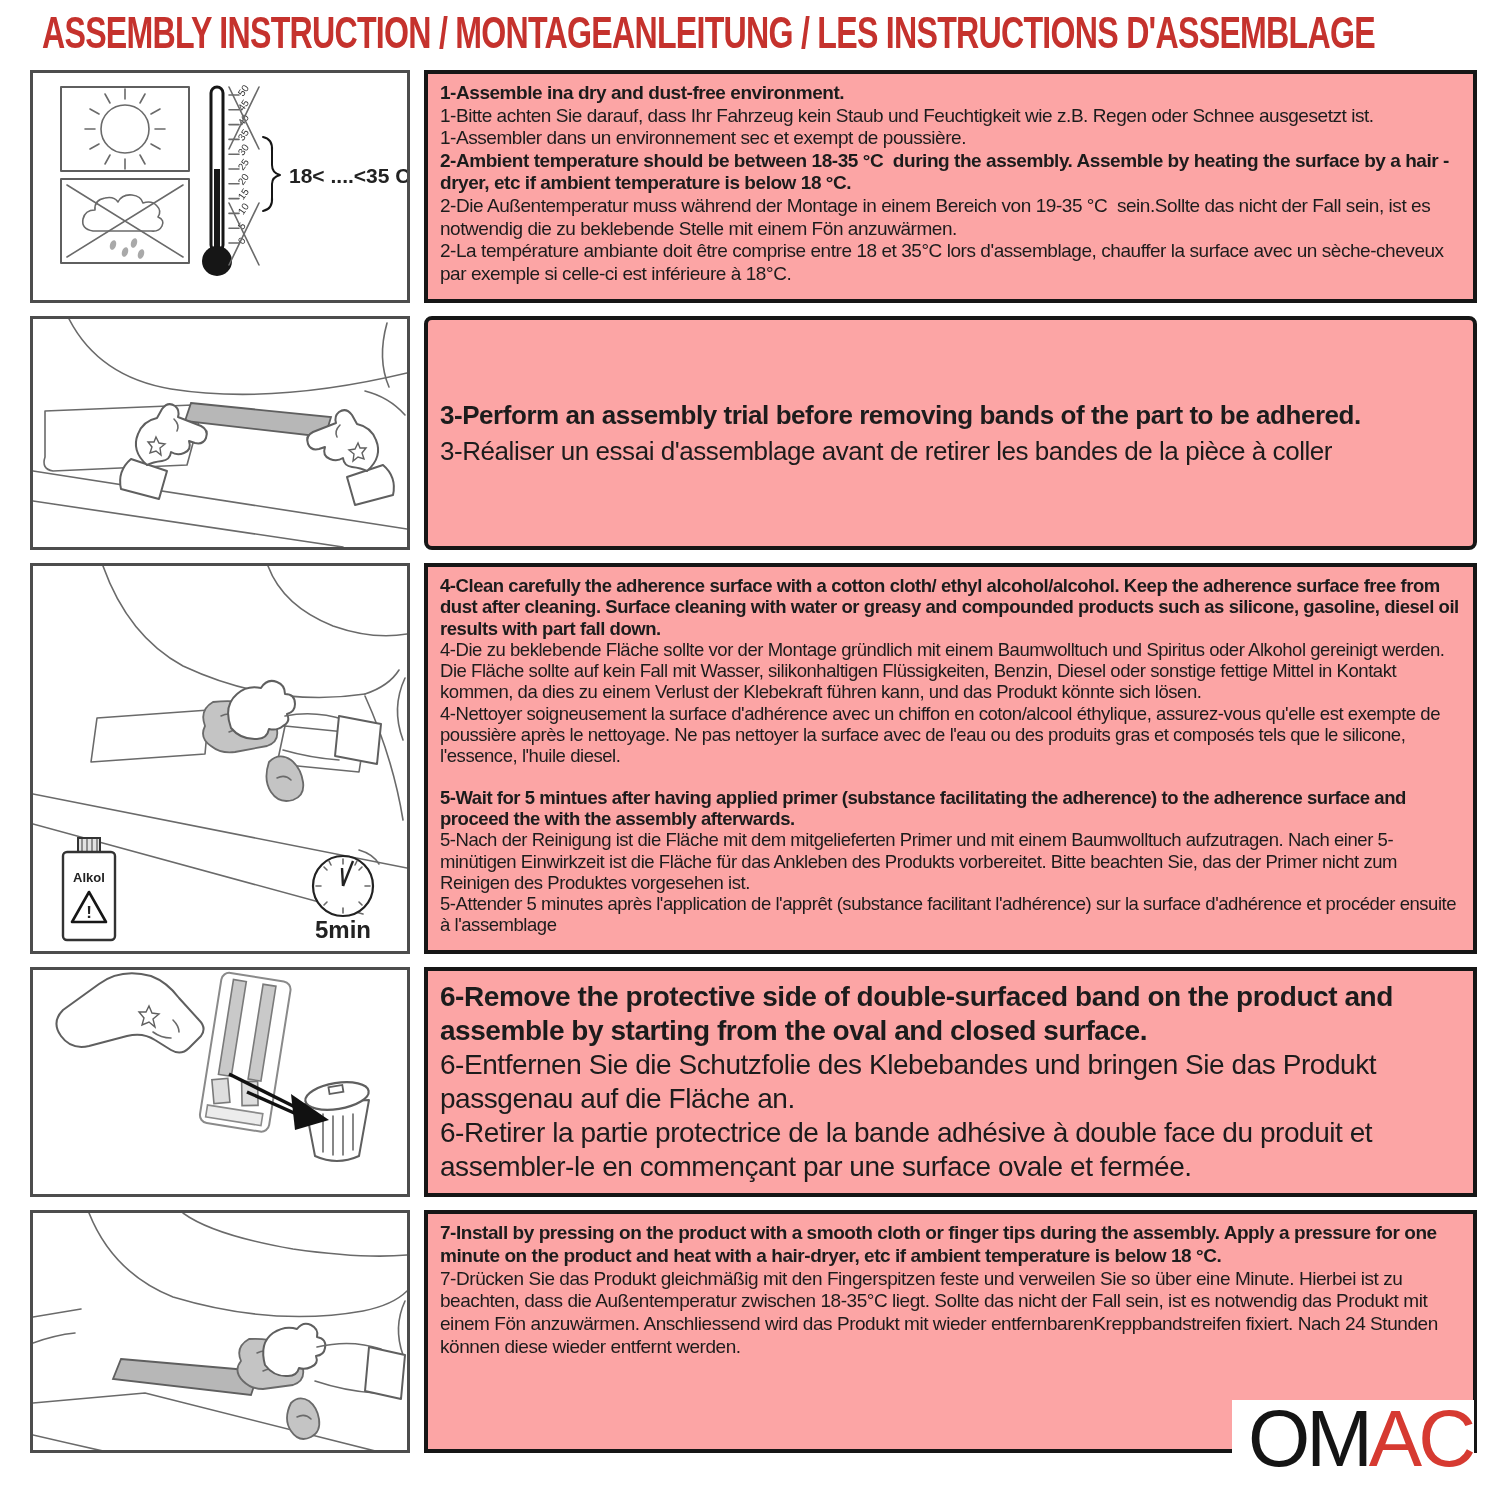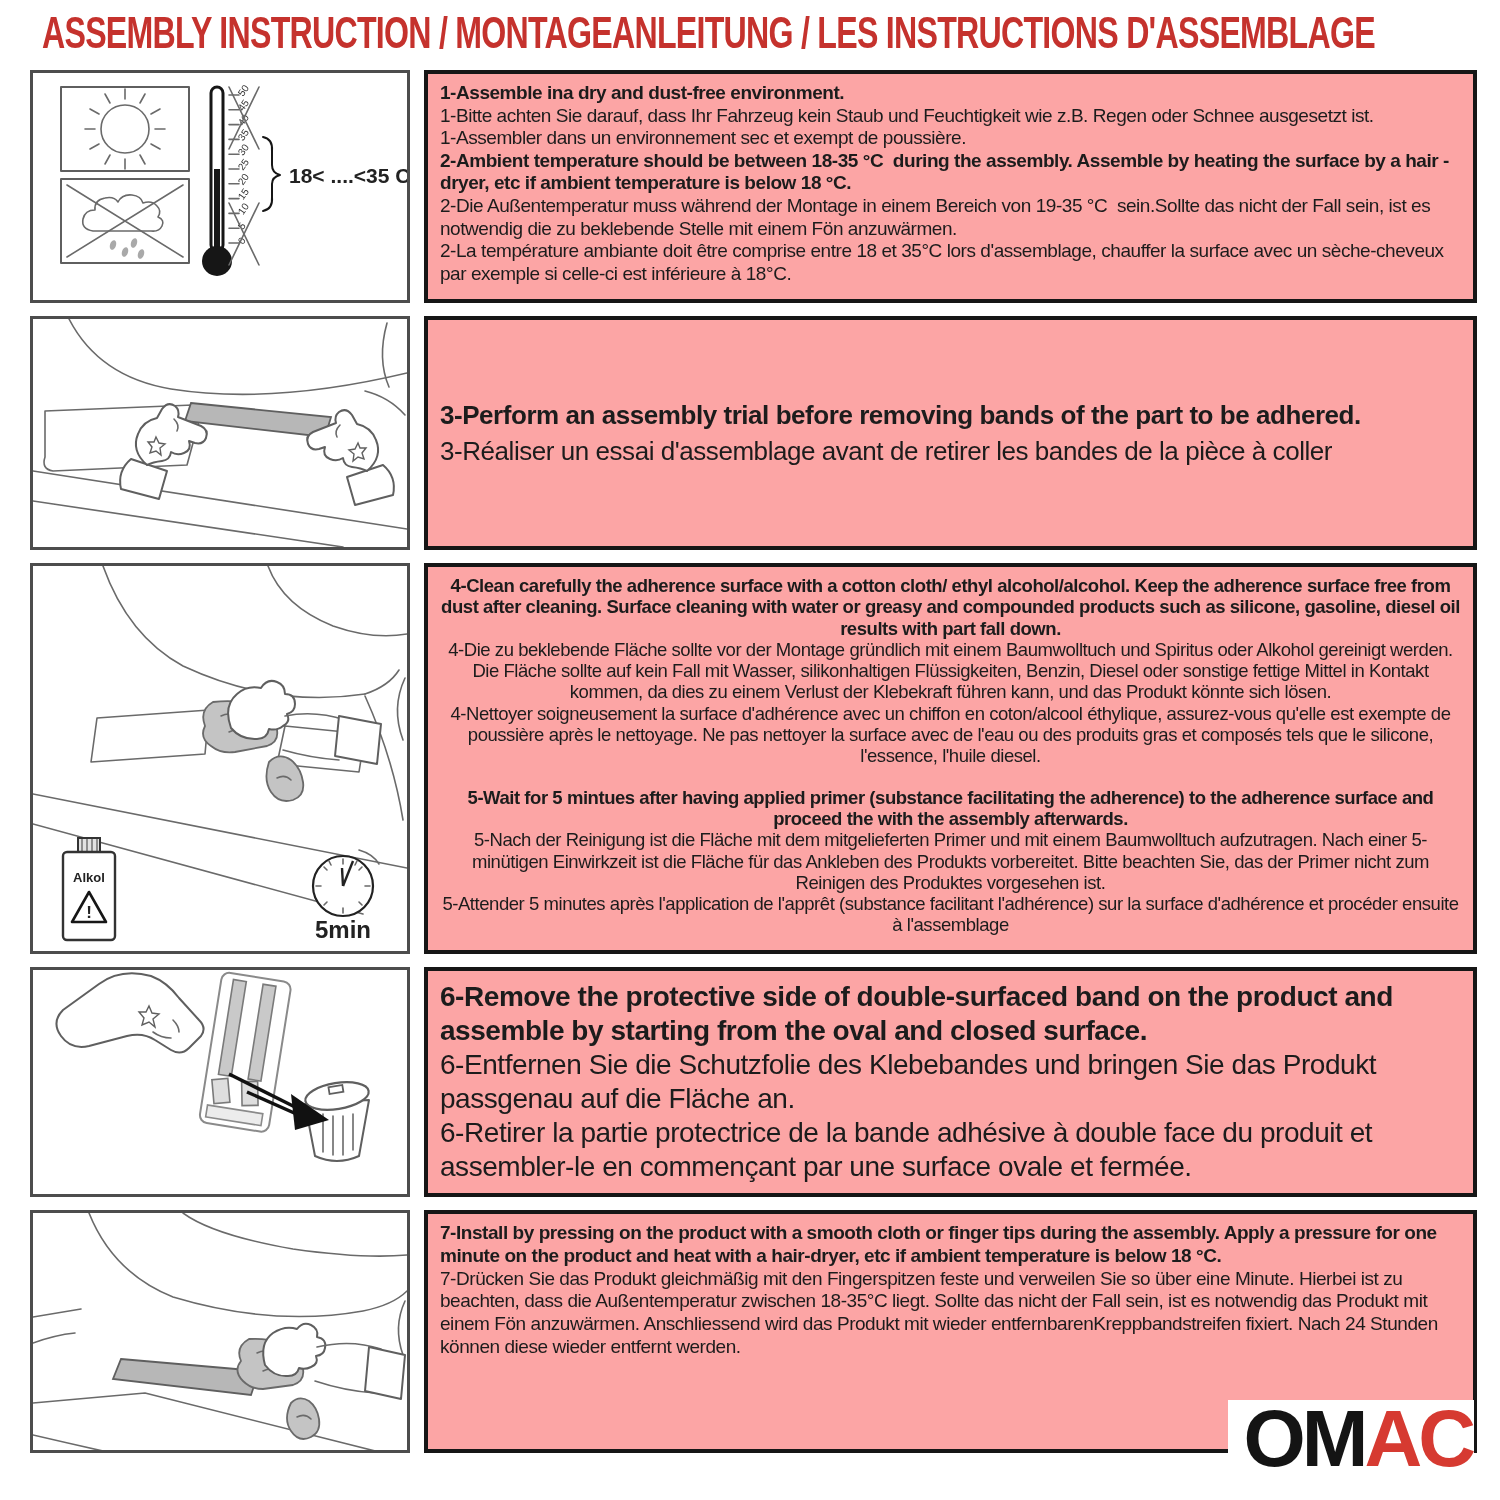--- a/index.html
+++ b/index.html
@@ -12,28 +12,28 @@
         flex-direction:column;gap:13px;}
   .row{display:flex;gap:14px;}
   .ill{width:380px;flex:none;border:3px solid #4d4d4d;background:#fff;box-sizing:border-box;}
   .ill svg{display:block;width:100%;height:100%;}
   .txt{flex:1;border:4px solid #161616;background:#fca5a5;box-sizing:border-box;
        padding:8px 12px 4px 12px;overflow:hidden;display:flex;flex-direction:column;}
   .txt.center{justify-content:center;padding-top:0;padding-bottom:0;}
   .txt p{margin:0;white-space:pre-wrap;letter-spacing:-0.45px;}
   .txt p.b{font-weight:bold;}
   .f1{font-size:19px;line-height:22.6px;}
-  .f2{font-size:26px;line-height:36px;}
-  .f3{font-size:18.5px;line-height:21.3px;text-align:center;}
+  .f2{font-size:26px;line-height:36px;border-radius:8px;}
+  .f3{font-size:18.5px;line-height:21.3px;}
   .f4{font-size:28px;line-height:34px;}
   .f5{font-size:19px;line-height:22.8px;}
   .f1 .para + .para{}
   .f3 .para + .para{margin-top:20px;}
   .logo{position:absolute;right:26px;bottom:22px;z-index:5;background:#fff;
-        padding:0 2px 0 16px;font-weight:bold;font-size:80px;line-height:78px;
+        padding:0 2px 0 16px;font-weight:normal;font-size:80px;line-height:78px;
         letter-spacing:-4px;white-space:nowrap;}
   
   .ln{fill:none;stroke:#5f5f5f;stroke-width:2;stroke-linecap:round;stroke-linejoin:round;}
   .thin{fill:none;stroke:#6a6a6a;stroke-width:1.6;stroke-linecap:round;stroke-linejoin:round;}
   .blk{stroke:#161616;}
   .wfill{fill:#fff;stroke:#5f5f5f;stroke-width:2;stroke-linejoin:round;}
   .gfill{fill:#c4c4c4;stroke:#6a6a6a;stroke-width:1.8;stroke-linejoin:round;}
   .strip{fill:#b7b7b7;stroke:#5f5f5f;stroke-width:1.8;}
   .tick-num{font-size:10px;fill:#333;font-family:"Liberation Sans",sans-serif;}
   .svgtxt{font-family:"Liberation Sans",sans-serif;fill:#222;}

